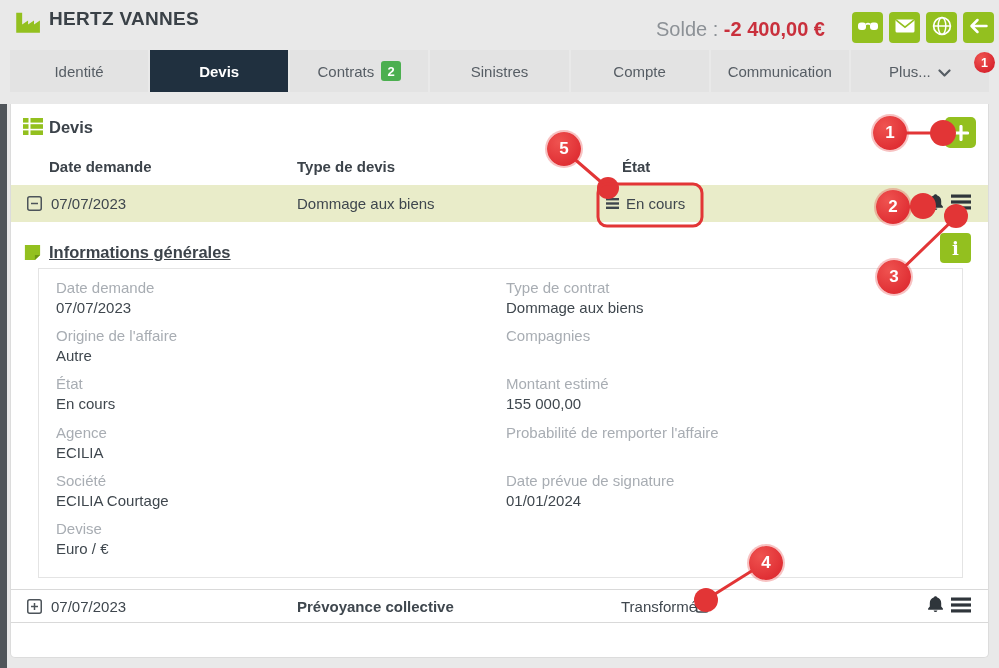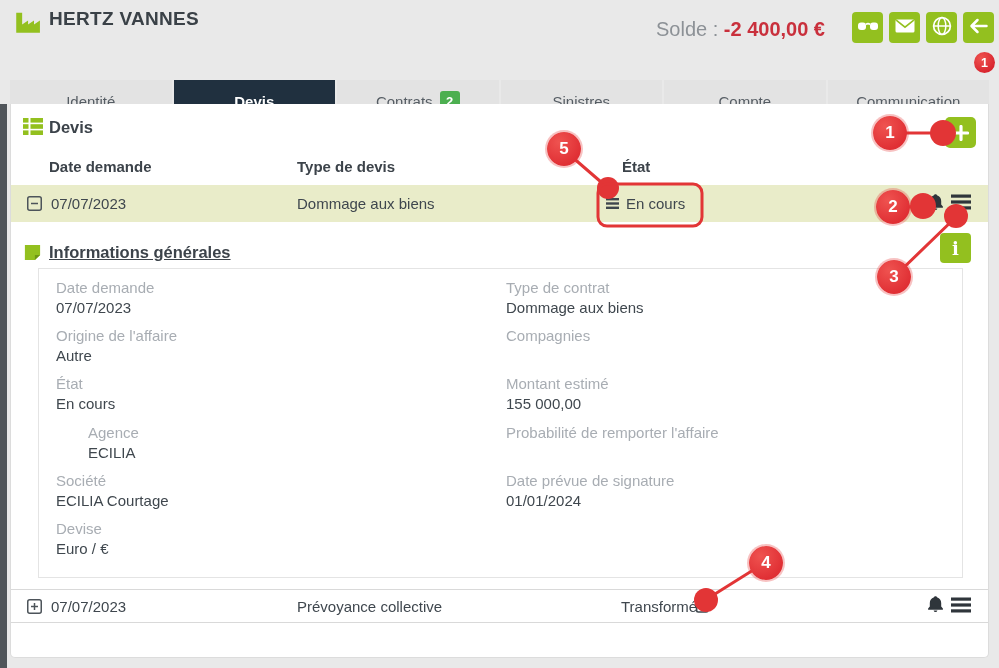--- a/index.html
+++ b/index.html
@@ -20,21 +20,21 @@
   .brand-icon { left:13px; top:10px; }
   .page-title { left:49px; top:8px; font-size:19px; font-weight:bold; color:#3a4147; letter-spacing:.3px; }
   .balance { top:18px; right:174px; font-size:20px; color:#8c9196; white-space:nowrap; }
   .balance b { color:#c9303c; font-weight:bold; }
   .hdr-btn {
     top:12px; width:31px; height:31px; background:#93c01f; border-radius:4px;
     display:flex; align-items:center; justify-content:center; cursor:pointer;
   }
 
   
-  .tabbar { left:10px; top:80px; width:979px; height:42px; display:flex; gap:2px; }
+  .tabbar { left:10px; top:50px; width:979px; height:42px; display:flex; gap:2px; }
   .tab {
     flex:1; background:#e3e3e3; color:#565d64; font-size:15px;
     display:flex; align-items:center; justify-content:center; gap:7px; cursor:pointer;
   }
   .tab.active { background:#20303f; color:#fff; font-weight:bold; }
   .badge-green {
     background:#4caf50; color:#fff; font-size:13px; font-weight:bold;
     min-width:20px; height:20px; border-radius:3px;
     display:inline-flex; align-items:center; justify-content:center; padding:0 4px;
   }
@@ -153,20 +153,28 @@
   </div>
   <div class="tab">
       <span>Sinistres</span>
     </div>
   <div class="tab">
       <span>Compte</span>
     </div>
   <div class="tab">
       <span>Communication</span>
     </div>
+  <div class="tab">
+    <span>Plus...</span>
+    <span>
+      <svg width="13" height="8" viewBox="0 0 13 8">
+          <path d="M1.5 1.5 6.5 6.5 11.5 1.5" fill="none" stroke="currentColor" stroke-width="2.2" stroke-linecap="round" stroke-linejoin="round"></path>
+        </svg>
+    </span>
+  </div>
 </div>
 <div class="abs tab-notif">1</div>
 
 <div class="abs panel">
 
   <div class="abs sec-icon-devis">
     <svg width="20" height="17" viewBox="0 0 20 17">
       <rect x="0" y="0" width="5.5" height="4.6" fill="#93c01f"></rect>
         <rect x="7.5" y="0" width="12.5" height="4.6" fill="#93c01f"></rect>
       <rect x="0" y="6.2" width="5.5" height="4.6" fill="#93c01f"></rect>
@@ -240,21 +248,21 @@
       <div class="f-value">07/07/2023</div>
     </div>
   <div class="abs field" style="left:45px;top:222px;">
       <div class="f-label">Origine de l'affaire</div>
       <div class="f-value">Autre</div>
     </div>
   <div class="abs field" style="left:45px;top:270px;">
       <div class="f-label">État</div>
       <div class="f-value">En cours</div>
     </div>
-  <div class="abs field" style="left:45px;top:319px;margin-left:32px;">
+  <div class="abs field" style="left:45px;top:319px;">
       <div class="f-label">Agence</div>
       <div class="f-value">ECILIA</div>
     </div>
   <div class="abs field" style="left:45px;top:367px;">
       <div class="f-label">Société</div>
       <div class="f-value">ECILIA Courtage</div>
     </div>
   <div class="abs field" style="left:45px;top:415px;">
       <div class="f-label">Devise</div>
       <div class="f-value">Euro / €</div>
@@ -281,21 +289,21 @@
 
   <div class="abs grid-row row2">
     <div class="abs cell" style="left:16px;">
       <svg width="15" height="15" viewBox="0 0 15 15">
         <rect x="0.75" y="0.75" width="13.5" height="13.5" rx="2" fill="none" stroke="#4d545a" stroke-width="1.5"></rect>
         <line x1="4" y1="7.5" x2="11" y2="7.5" stroke="#4d545a" stroke-width="1.5"></line>
         <line x1="7.5" y1="4" x2="7.5" y2="11" stroke="#4d545a" stroke-width="1.5"></line>
       </svg>
     </div>
     <div class="abs cell" style="left:40px;">07/07/2023</div>
-    <div class="abs cell" style="left:286px;">Prévoyance collective</div>
+    <div class="abs cell" style="left:286px;font-weight:bold;">Prévoyance collective</div>
     <div class="abs cell" style="left:610px;">Transformé</div>
     <div class="abs cell" style="left:684px;">
       <svg width="16" height="16" viewBox="0 0 16 16">
         <path d="M10 2.8H3.2c-.9 0-1.6.7-1.6 1.6v8c0 .9.7 1.6 1.6 1.6h8c.9 0 1.6-.7 1.6-1.6V6.2" fill="none" stroke="#3f474e" stroke-width="1.7"></path>
         <path d="M6.8 9.2 L13.8 2.2" stroke="#3f474e" stroke-width="1.8"></path>
         <path d="M10.8 1.6 h3.6 v3.6" fill="none" stroke="#3f474e" stroke-width="1.8"></path>
       </svg>
     </div>
     <div class="abs cell icon-btn" style="left:915px;">
       <span>

